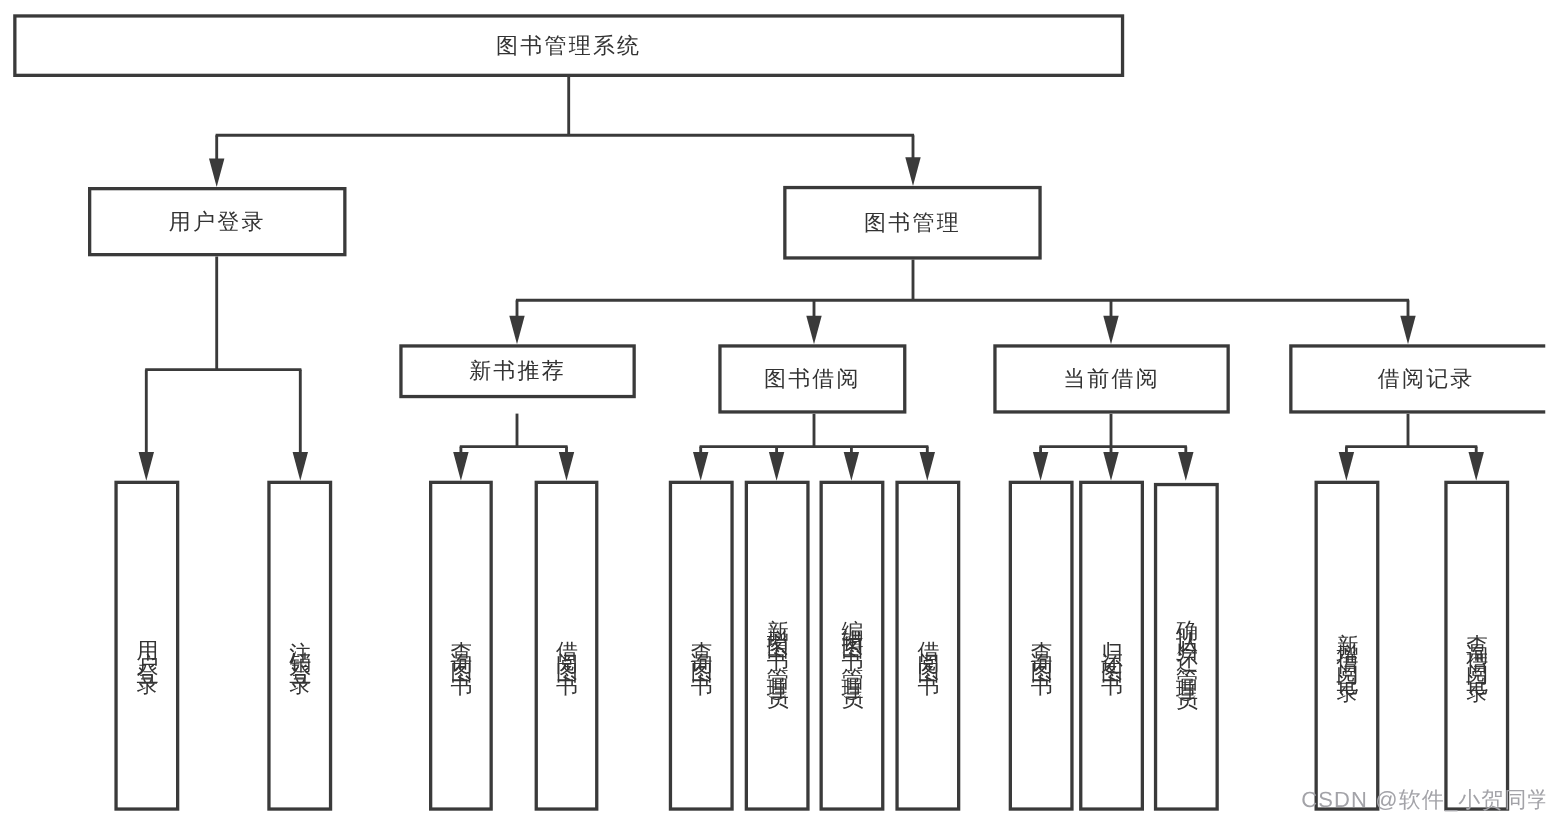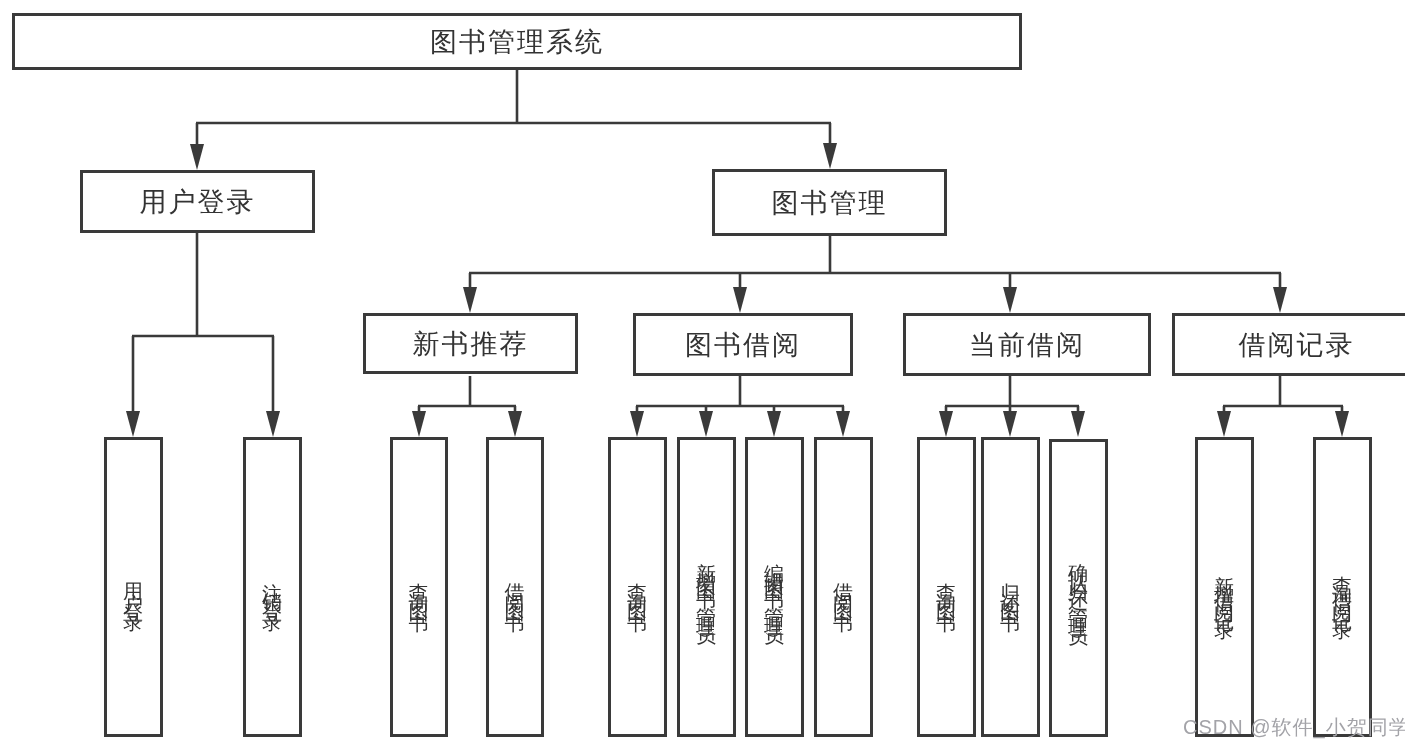--- a/index.html
+++ b/index.html
@@ -21,21 +21,21 @@
     position: absolute;
     box-sizing: border-box;
     background: #ffffff;
     border: 3px solid #3a3a3a;
     color: #333333;
     display: flex;
     align-items: center;
     justify-content: center;
     z-index: 2;
   }
-  .hnode { font-size: 27px; letter-spacing: 2px; }
+  .hnode { font-size: 20px; letter-spacing: 2px; }
   .root  { border-width: 3px; }
   .vnode span {
     writing-mode: vertical-rl;
     text-orientation: mixed;
     font-size: 20px;
     letter-spacing: 10px;
     line-height: 1;
     color: #333333;
   }
   .vnode.long span { letter-spacing: 9px; }
@@ -123,27 +123,27 @@
     <span>图书管理系统</span>
   </div>
 
   <div class="node hnode" style="left:80px; top:170px; width:235px; height:63px;">
     <span>用户登录</span>
   </div>
   <div class="node hnode" style="left:712px; top:169px; width:235px; height:67px;">
     <span>图书管理</span>
   </div>
 
-  <div class="node hnode" style="left:363px; top:313px; width:215px; height:61px;align-items:center;">
+  <div class="node hnode" style="left:363px; top:313px; width:215px; height:49px;align-items:center;">
     <span>新书推荐</span>
   </div>
-  <div class="node hnode" style="left:633px; top:313px; width:220px; height:63px;">
+  <div class="node hnode" style="left:653px; top:313px; width:171px; height:63px;">
     <span>图书借阅</span>
   </div>
-  <div class="node hnode" style="left:903px; top:313px; width:248px; height:63px;">
+  <div class="node hnode" style="left:903px; top:313px; width:215px; height:63px;">
     <span>当前借阅</span>
   </div>
   <div class="node hnode" style="left:1172px; top:313px; width:249px; height:63px;">
     <span>借阅记录</span>
   </div>
 
   <div class="node vnode" style="left:104px; top:437px; width:59px; height:300px;">
     <span>用户登录</span>
   </div>
   <div class="node vnode" style="left:243px; top:437px; width:59px; height:300px;">

